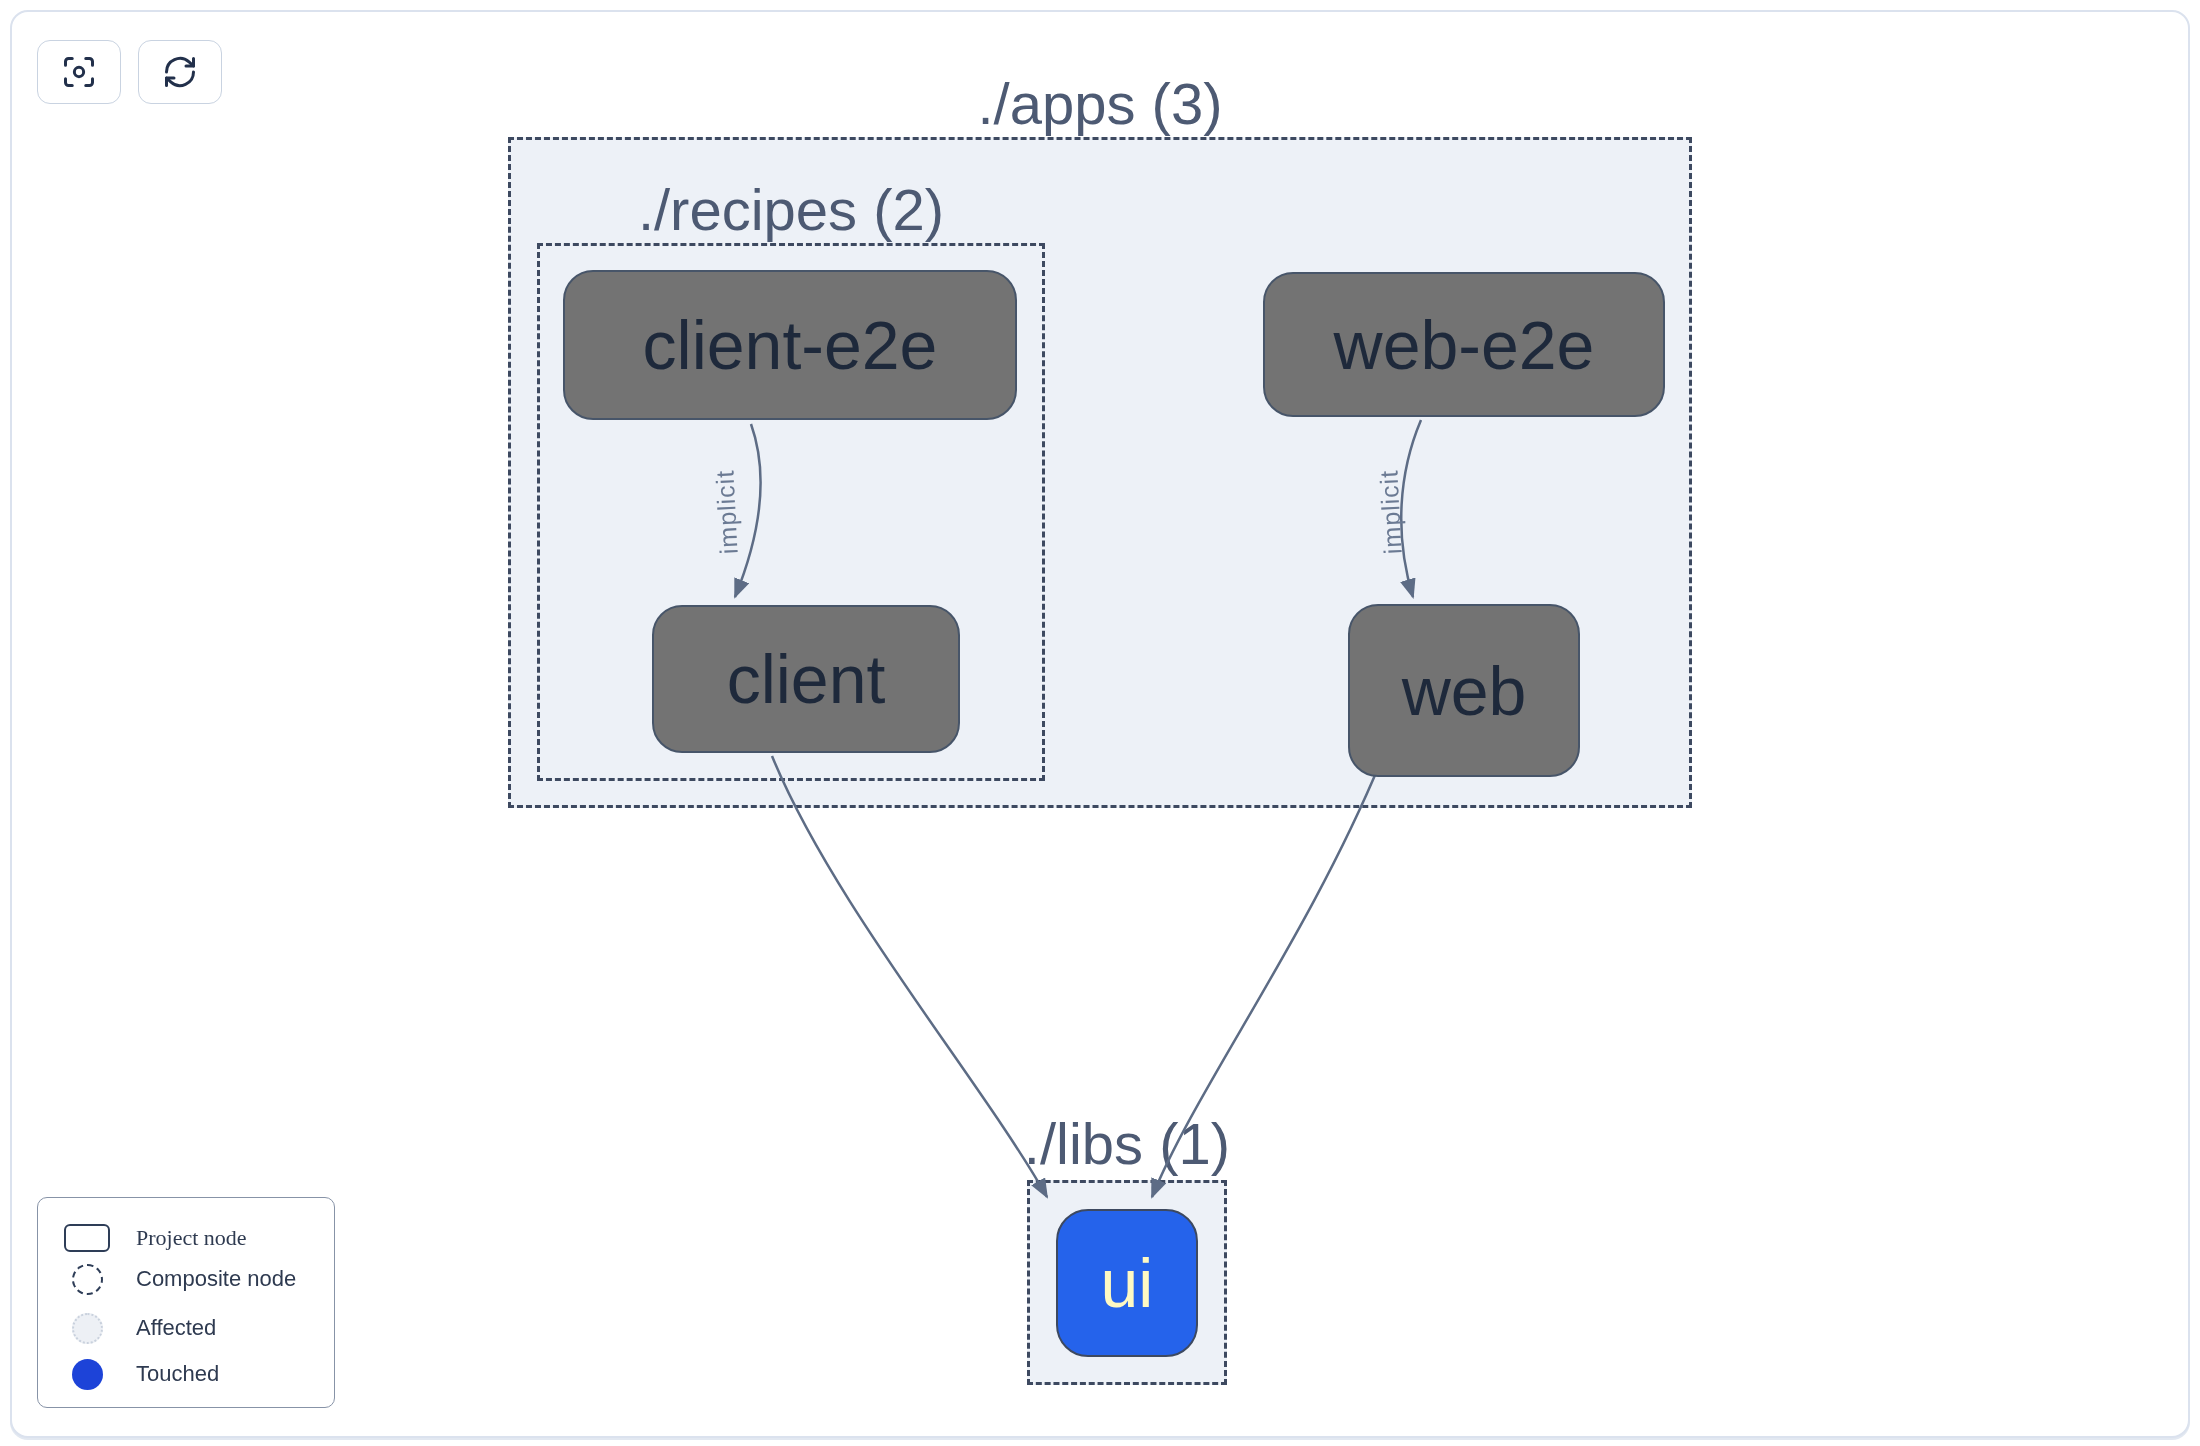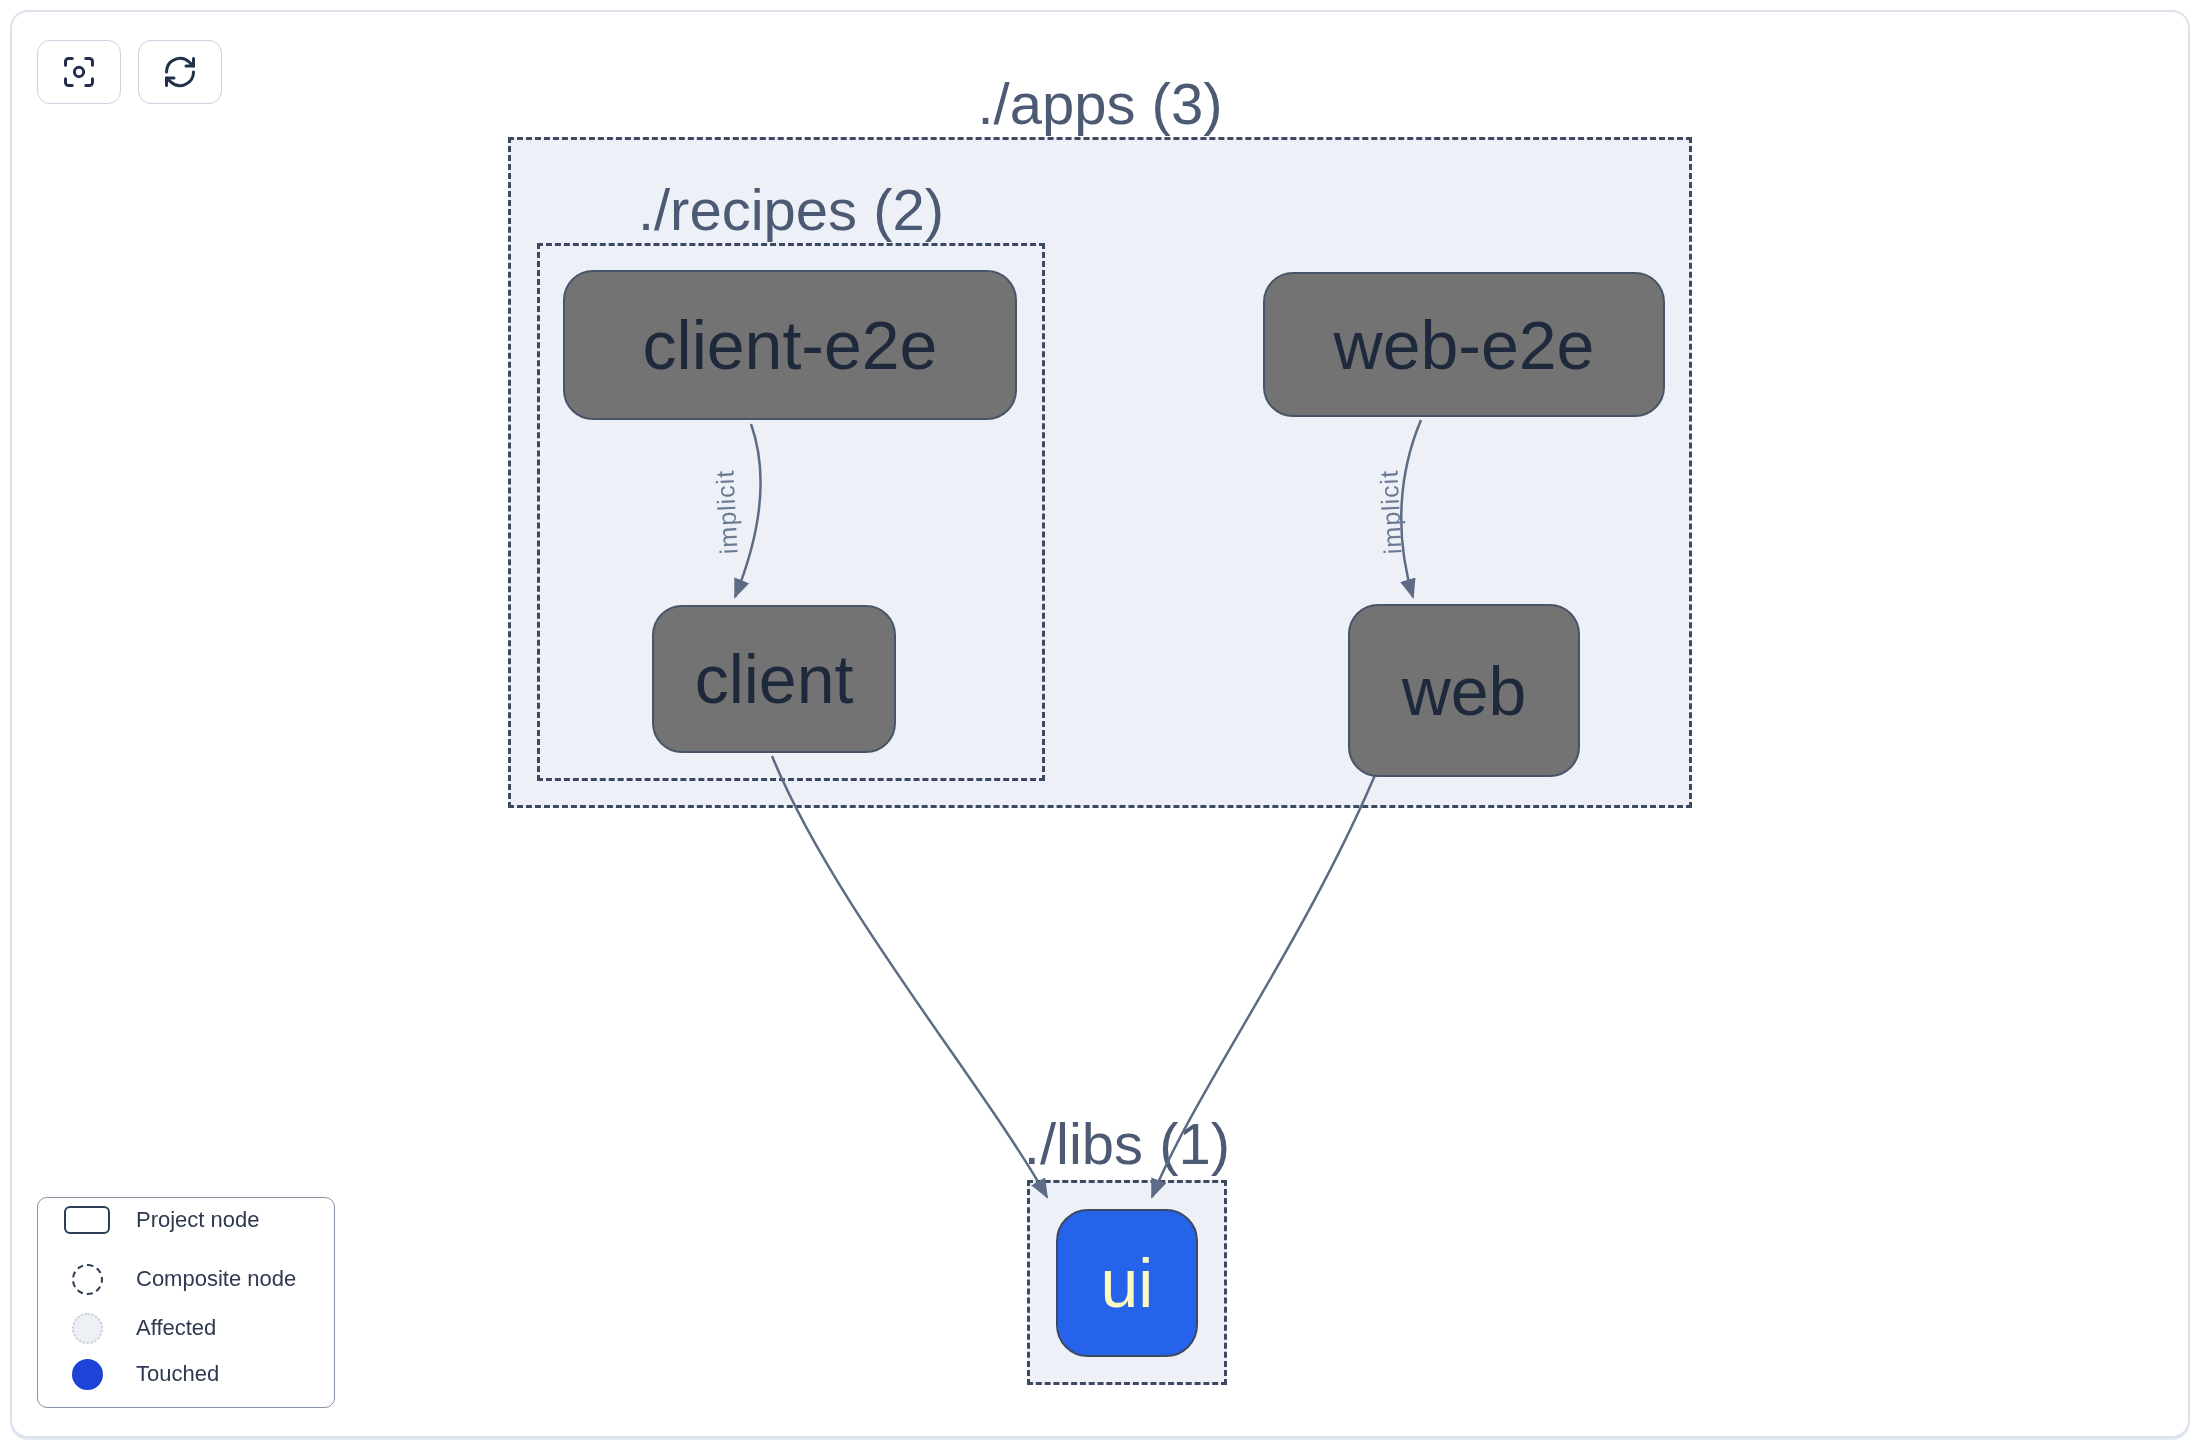--- a/index.html
+++ b/index.html
@@ -80,21 +80,21 @@
     color: #1e293b;
     font-size: 68px;
     display: flex;
     align-items: center;
     justify-content: center;
     white-space: nowrap;
     cursor: pointer;
   }
   .node-client-e2e { left: 563px;  top: 270px;  width: 454px; height: 150px; }
   .node-web-e2e    { left: 1263px; top: 272px;  width: 402px; height: 145px; }
-  .node-client     { left: 652px;  top: 605px;  width: 244px; height: 148px; }
+  .node-client     { left: 652px;  top: 605px;  width: 308px; height: 148px; }
   .node-web        { left: 1348px; top: 604px;  width: 232px; height: 173px; }
   .node-ui         { left: 1056px; top: 1209px; width: 142px; height: 148px; border-radius: 32px; }
   .node.touched {
     background: #2563eb;
     color: #fef9c3;
     border-color: #3d4960;
   }
 
   
   .tool-btn {
@@ -136,21 +136,21 @@
     display: flex;
     align-items: center;
     justify-content: center;
     flex: 0 0 98px;
   }
   .legend-row .legend-label {
     font-size: 22px;
     color: #2e3a50;
     white-space: nowrap;
   }
-  .row-1 { top: 2px;  }
+  .row-1 { top: 20px; font-family: Liberation Serif, serif;  }
   .row-2 { top: 61px;  }
   .row-3 { top: 110px; }
   .row-4 { top: 156px; }
 
   .sw-project {
     width: 46px; height: 28px;
     box-sizing: border-box;
     border: 2.5px solid #2e3d57;
     border-radius: 6px;
     background: #ffffff;

